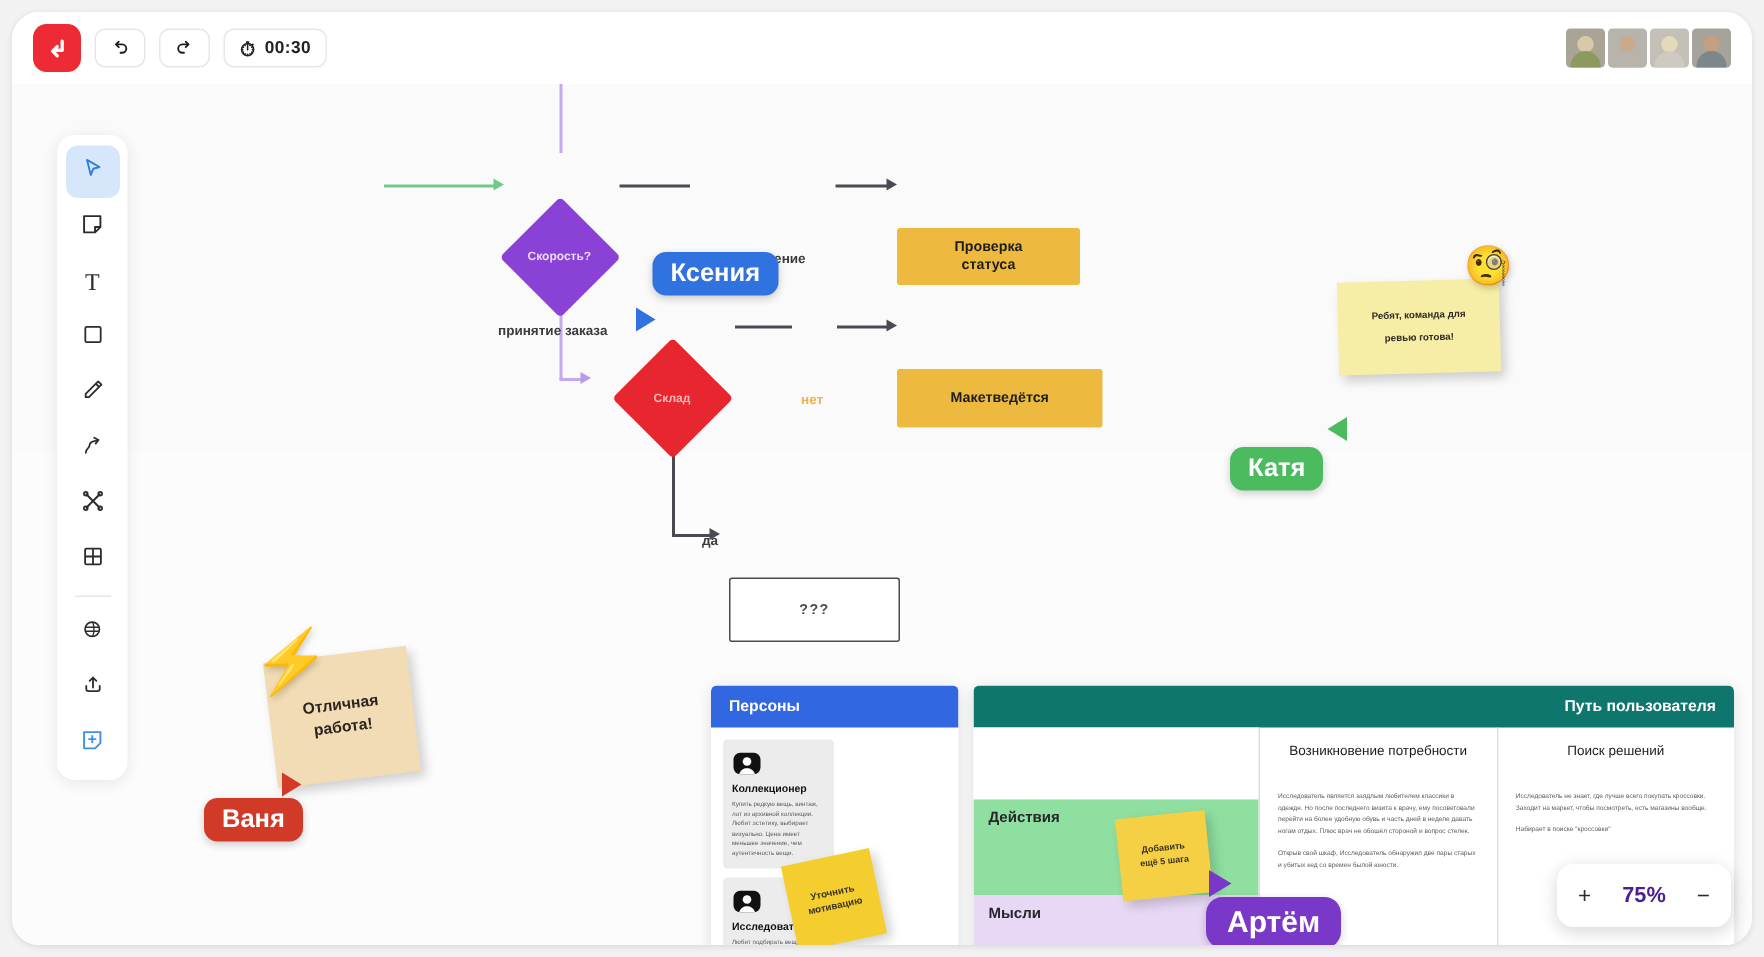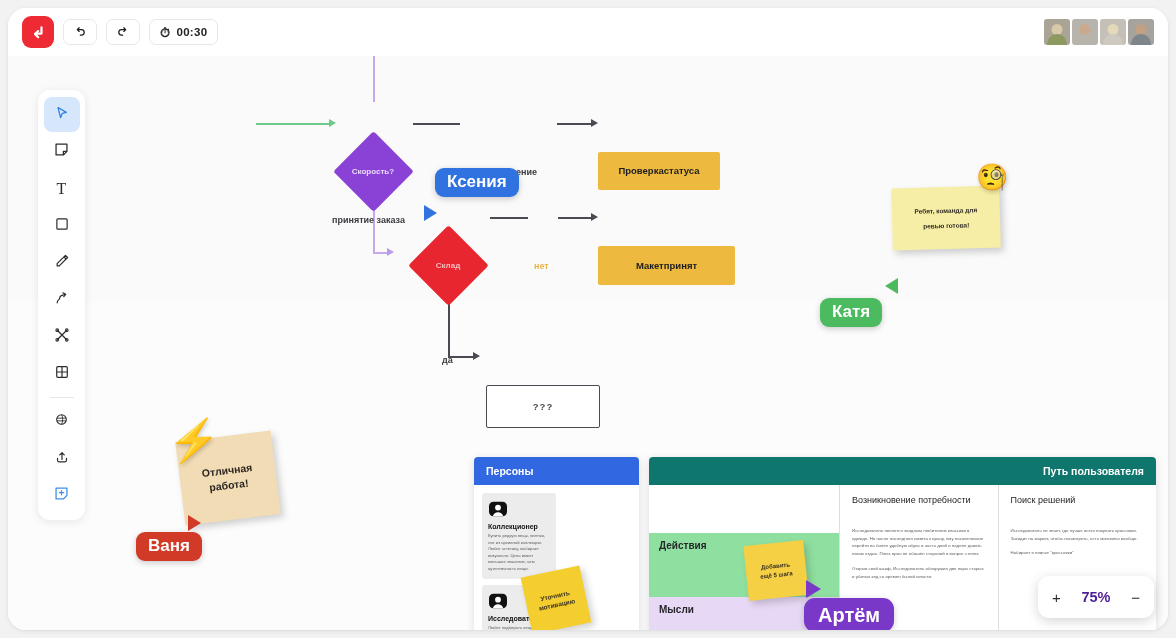--- a/index.html
+++ b/index.html
@@ -96,21 +96,21 @@
   .persona-card{width:74px;background:#ececec;border-radius:3px;padding:7px 6px;box-sizing:border-box;}
   .persona-ic{width:20px;height:18px;margin-bottom:5px;}
   .persona-name{font-size:7px;font-weight:700;color:#111;margin-bottom:3px;}
   .persona-body{font-size:4.2px;line-height:1.55;color:#5d5d63;}
   .journey-wrap{display:flex;height:100%;}
   .journey-left{width:190px;flex:0 0 auto;}
   .jrow{display:flex;align-items:flex-start;padding:7px 10px;box-sizing:border-box;
         font-size:10px;font-weight:700;color:#26262b;}
   .journey-cols{flex:1;display:flex;}
   .jcol{flex:1;border-left:1px solid #dedee1;padding:10px 12px;box-sizing:border-box;}
-  .jcol-title{font-size:9px;color:#1c1c20;margin-bottom:22px;white-space:nowrap;}
+  .jcol-title{font-size:9px;color:#1c1c20;text-align:center;margin-bottom:22px;white-space:nowrap;}
   .jcol-body{font-size:4.4px;line-height:1.75;color:#5d5d63;}
   .jcol-body p{margin:0 0 7px 0;}
   
   .zoomctl{
     position:absolute;right:14px;bottom:12px;width:116px;height:42px;background:#fff;
     border-radius:11px;box-shadow:0 3px 12px rgba(0,0,0,.17);
     display:flex;align-items:center;justify-content:space-between;padding:0 14px;
     box-sizing:border-box;z-index:35;
   }
   .zoomctl .zbtn{font-size:15px;color:#2b2b30;font-weight:500;line-height:1;}
@@ -198,39 +198,39 @@
     <div class="ln h" style="left:440px;top:300px;width:28px;"></div>
     <div class="arrowhead ah-right" style="left:465px;top:295.5px;"></div>
 
 
     <div class="node diamond" style="left:337px;top:87px;width:57px;height:57px;background:#8a42d6;">
       <span style="font-size:8px;color:#e9dbfa;">Скорость?</span>
     </div>
 
     <div class="edge-label" style="left:456px;top:111px;">дизайн решение</div>
 
-    <div class="node rect" style="left:590px;top:96px;width:122px;height:38px;background:#edb93e;flex-direction:row;">
+    <div class="node rect" style="left:590px;top:96px;width:122px;height:38px;background:#edb93e;flex-direction:column;">
       <span>Проверка</span>
       <span>статуса</span>
     </div>
 
     <div class="edge-label" style="left:324px;top:159px;">принятие заказа</div>
 
     <div class="node diamond" style="left:412px;top:181px;width:57px;height:57px;background:#e8262f;">
       <span style="font-size:8px;color:#f6b9bc;">Склад</span>
     </div>
 
     <div class="edge-label muted" style="left:526px;top:205px;">нет</div>
 
     <div class="node rect" style="left:590px;top:190px;width:137px;height:39px;background:#edb93e;flex-direction:row;">
       <span>Макет</span>
-      <span>принят</span>
-    </div>
-
-    <div class="edge-label" style="left:434px;top:299px;">да</div>
+      <span>ведётся</span>
+    </div>
+
+    <div class="edge-label" style="left:460px;top:299px;">да</div>
 
     <div class="node rect" style="left:478px;top:329px;width:112px;height:41px;background:#ffffff;border:1.5px solid #4a4a52;">
       <span style="letter-spacing:1px;color:#4a4a52;">???</span>
     </div>
 
     <div class="sticky" style="left:884px;top:131px;width:108px;height:62px;background:#f6eea6;transform:rotate(-1.5deg);flex-direction:column;">
       <span style="font-size:6.5px;">Ребят, команда для</span>
       <span style="font-size:6.5px;margin-top:5px;">ревью готова!</span>
     </div>
     <div class="emoji-badge" style="left:968px;top:108px;">🧐</div>

